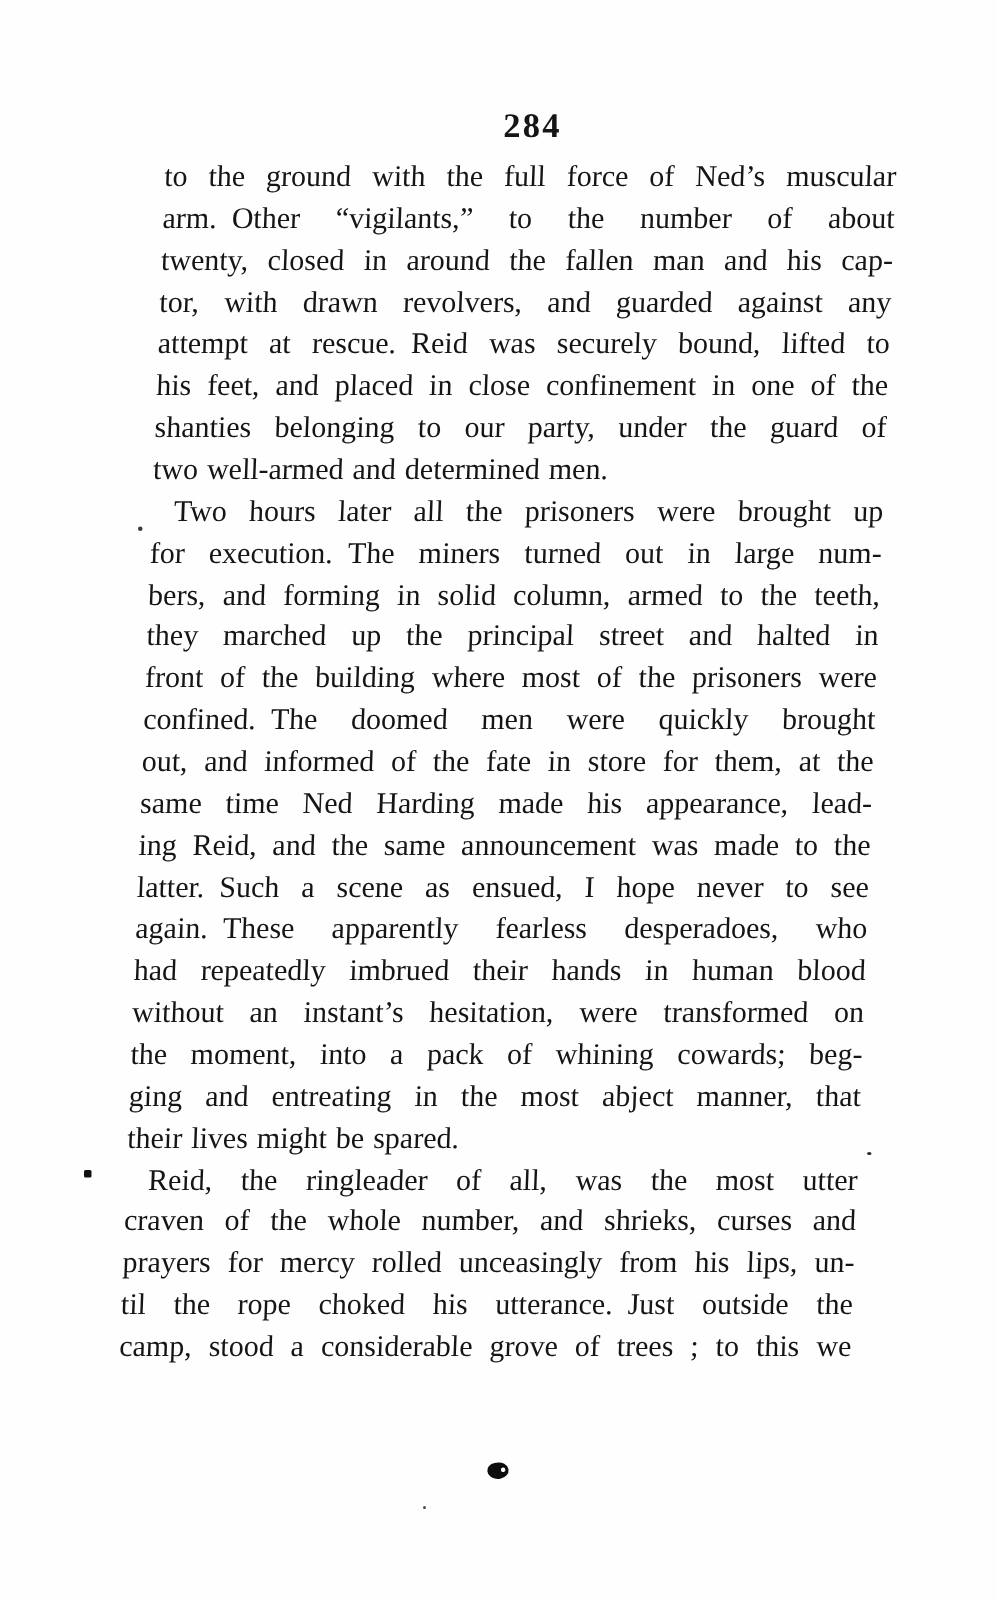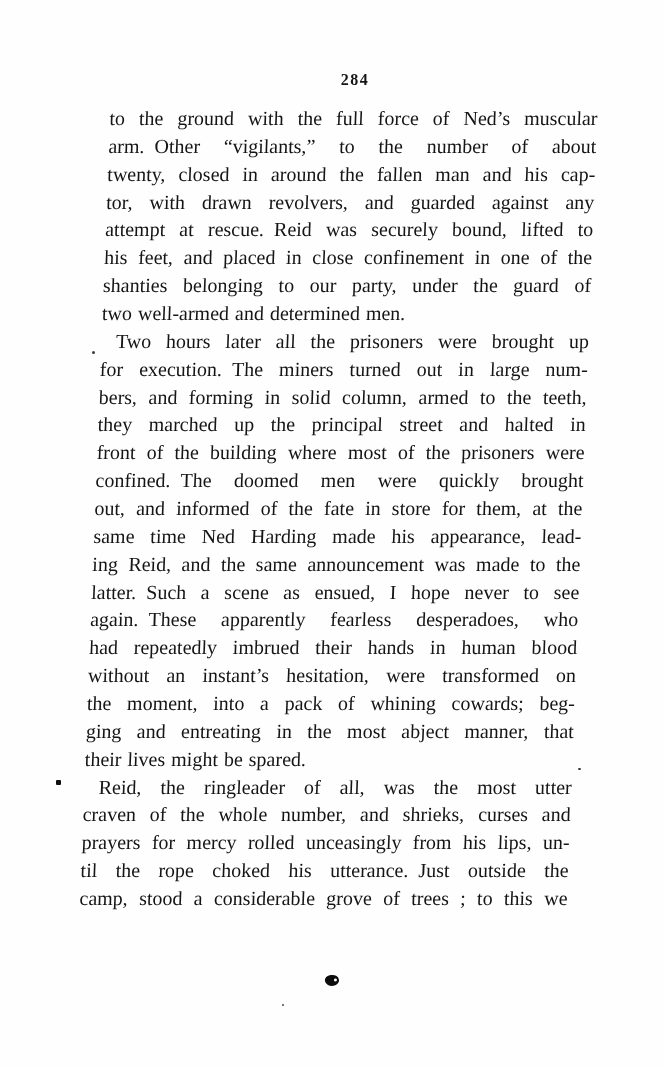--- a/index.html
+++ b/index.html
@@ -15,21 +15,21 @@
     overflow: hidden;
     font-family: "Liberation Serif", "DejaVu Serif", serif;
     color: #151515;
   }
   .page-number {
     position: absolute;
     top: 71px;
     left: 46px;
     width: 618px;
     text-align: center;
-    font-size: 16px;
+    font-size: 23px;
     font-weight: bold;
     letter-spacing: 1.5px;
   }
   .text-block {
     position: absolute;
     top: 105px;
     left: 110px;
     width: 488px;
     font-size: 20px;
     line-height: 27.86px;

